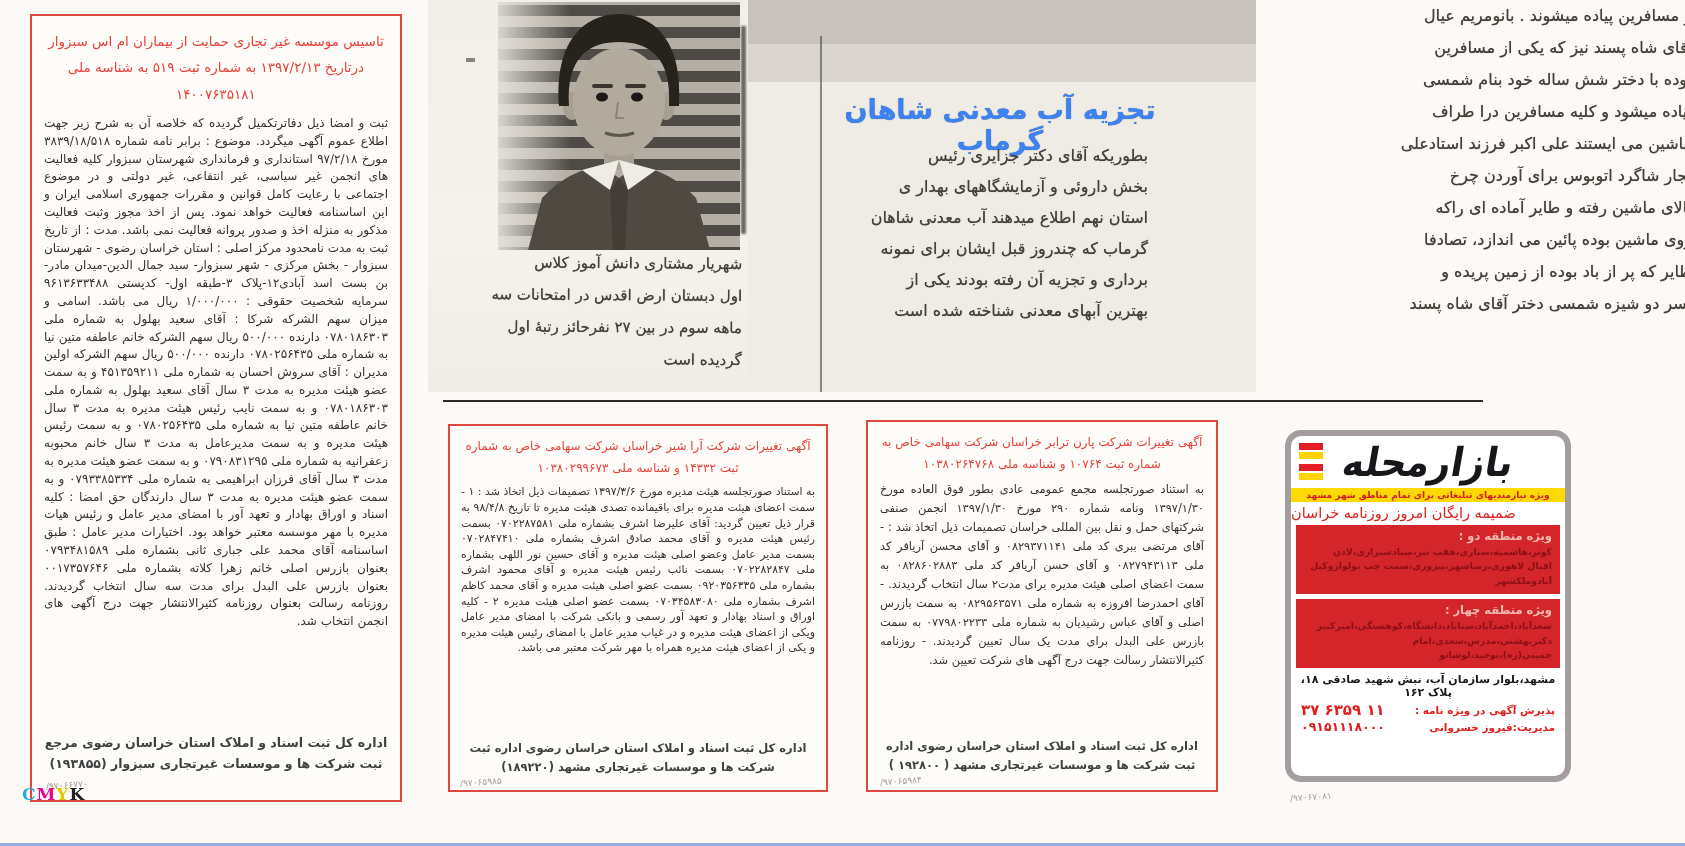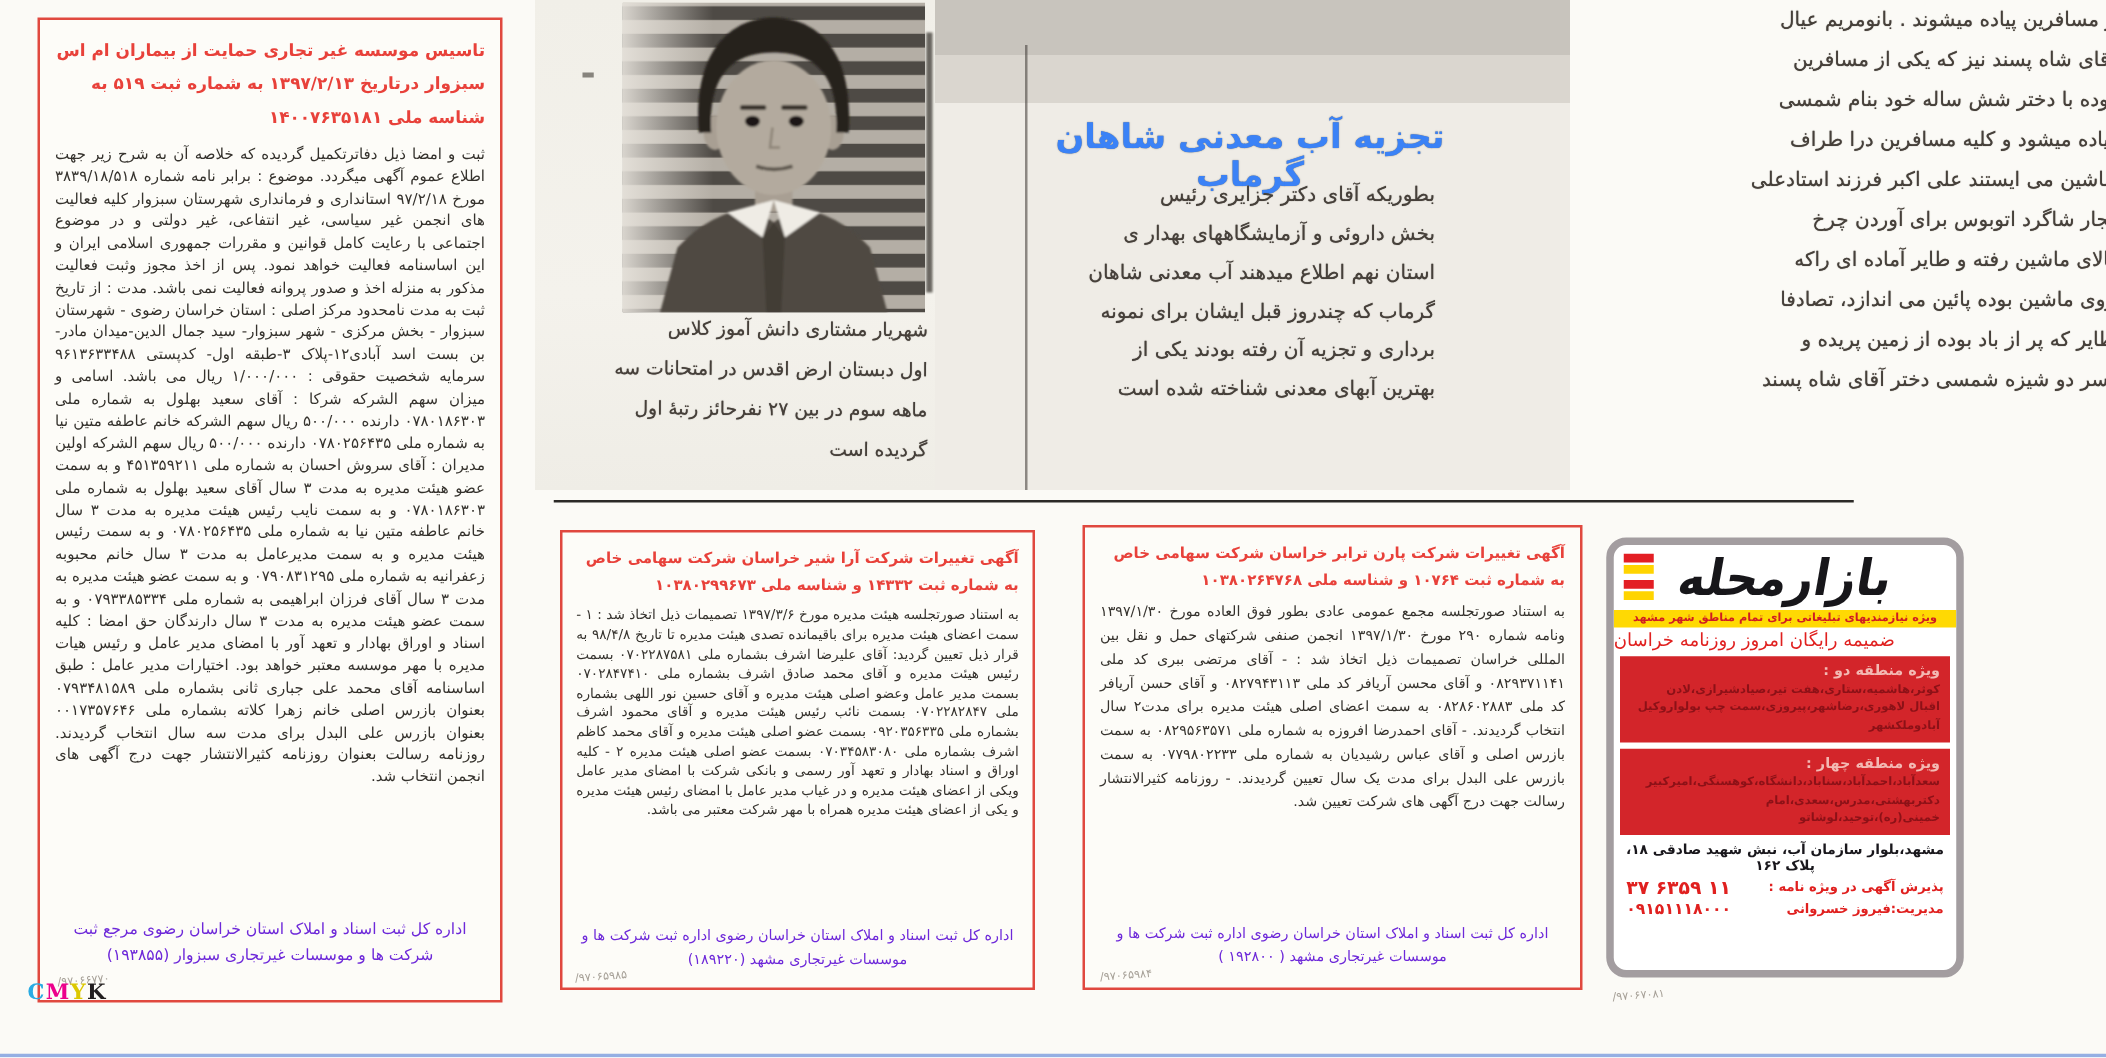--- a/index.html
+++ b/index.html
@@ -27,32 +27,32 @@
   .headline{position:absolute;left:840px;top:94px;width:320px;font-size:27px;font-weight:bold;
             color:#3b82f6;text-align:center;direction:rtl;text-shadow:0 0 1px rgba(50,46,40,.7);}
   .article-body{position:absolute;left:848px;top:146px;width:300px;font-size:16px;}
   .article-body div{margin-bottom:12px;text-align:right;}
   .right-col{position:absolute;left:1262px;top:6px;width:430px;font-size:16px;}
   .right-col div{margin-bottom:13px;text-align:right;white-space:nowrap;}
 
   
   .notice{position:absolute;border:2px solid #e0483f;background:#fdfcf8;direction:rtl;
           display:flex;flex-direction:column;box-sizing:border-box;}
-  .notice-header{color:#e8413a;font-weight:bold;text-align:right;}
+  .notice-header{color:#e8413a;font-weight:normal;text-align:center;}
   .notice-body{color:#35322d;text-align:justify;}
-  .notice-footer{font-weight:normal;color:#6d28d9;text-align:center;}
+  .notice-footer{font-weight:bold;color:#404040;text-align:center;}
   .ref-num{position:absolute;color:#a59f96;font-size:9px;transform:rotate(-4deg);direction:ltr;}
 
   .founding-box{left:30px;top:14px;width:372px;height:788px;padding:12px 12px 26px;}
   .founding-box .notice-header{font-size:13.5px;line-height:1.95;margin-bottom:8px;}
   .founding-box .notice-body{flex:1;font-size:12px;line-height:17.8px;}
   .founding-box .notice-footer{font-size:12.5px;line-height:1.7;margin-top:6px;}
 
   .ara-box{left:448px;top:424px;width:380px;height:368px;padding:9px 11px 14px;}
-  .paren-box{left:866px;top:420px;width:400px;height:372px;padding:9px 12px 16px;}
+  .paren-box{left:866px;top:420px;width:352px;height:372px;padding:9px 12px 16px;}
   .ara-box .notice-header,.paren-box .notice-header{font-size:12px;line-height:1.85;margin-bottom:5px;}
   .ara-box .notice-body{flex:1;font-size:10.9px;line-height:15.6px;}
   .paren-box .notice-body{flex:1;font-size:11.4px;line-height:19px;}
   .ara-box .notice-footer,.paren-box .notice-footer{font-size:11.5px;line-height:1.6;margin-top:4px;}
 
   
   .bazar-box{position:absolute;left:1285px;top:430px;width:286px;height:352px;box-sizing:border-box;
              border:6px solid #a39da0;border-radius:16px;background:#ffffff;overflow:hidden;direction:rtl;}
   .bz-logo-row{position:relative;height:52px;display:flex;align-items:center;justify-content:center;}
   .bz-bars{position:absolute;left:8px;top:7px;display:flex;flex-direction:column;gap:5px;}

